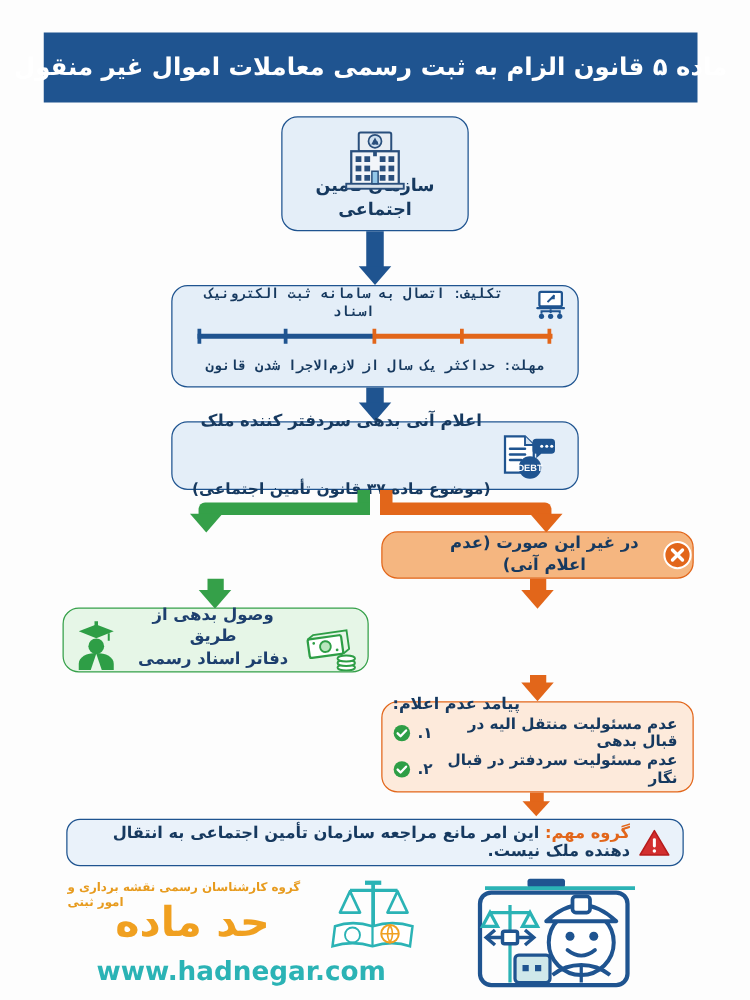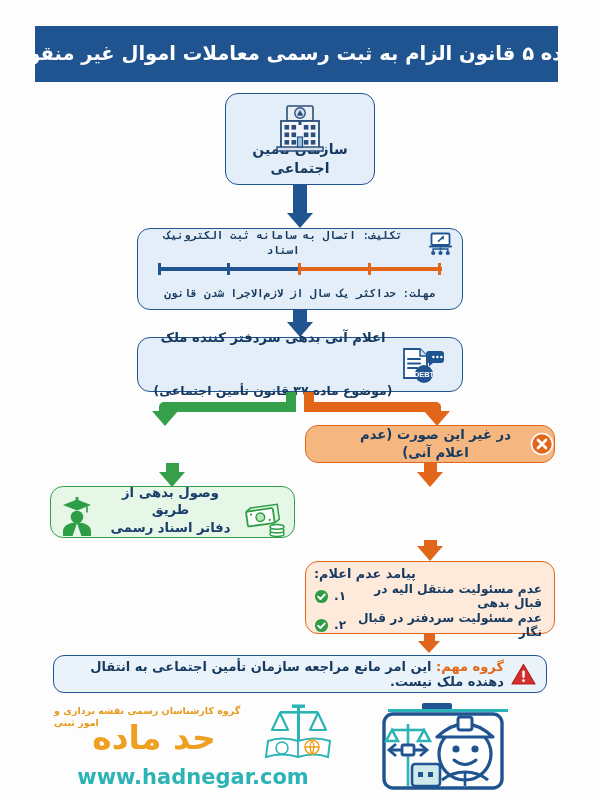--- a/index.html
+++ b/index.html
@@ -206,21 +206,21 @@
   }
   #node-notary .node-text { font-size: 13px; }
 
   #node-consequence {
     left: 305px;
     top: 561px;
     width: 250px;
     height: 73px;
     flex-direction: column;
     align-items: flex-end;
-    justify-content: space-between;
+    justify-content: flex-end;
     padding: 4px 12px 4px 8px;
     gap: 1px;
   }
   #node-consequence .cons-title {
     font-size: 12.8px;
     font-weight: bold;
     align-self: flex-end;
   }
   .cons-item {
     display: flex;

